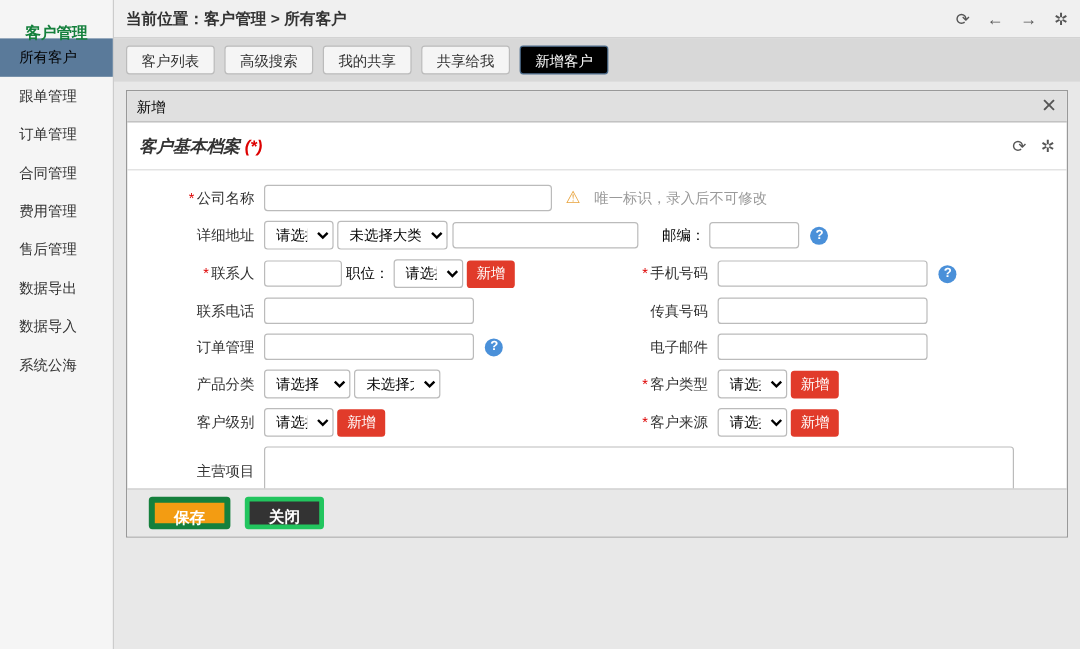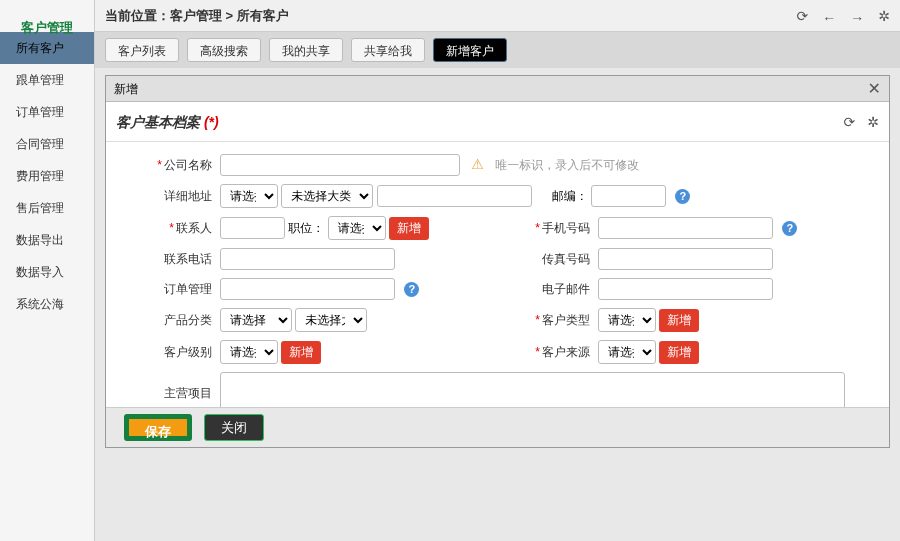--- a/index.html
+++ b/index.html
@@ -47,21 +47,21 @@
 select.w75 { width: 72px; }
 textarea { width: 625px; height: 40px; resize: none; }
 
 .btn-red { background: #e13b2a; color: #fff; border: none; padding: 3px 8px; border-radius: 3px; cursor: pointer; font-size: 12px; }
 .hint { color: #999; margin-left: 6px; margin-top: 36px; }
 .warn-icon { color: #e8a33d; font-size: 14px; margin-left: 8px; margin-right: 2px; }
 .help-icon { display: inline-block; width: 15px; height: 15px; background: #4a90d9; color: #fff; border-radius: 50%; text-align: center; line-height: 15px; font-size: 11px; font-weight: bold; margin-left: 6px; vertical-align: middle; }
 
 .modal-footer { position: absolute; left: 0; right: 0; bottom: 0; height: 40px; background: #e8e8e8; border-top: 1px solid #ccc; padding: 6px 18px; display: flex; gap: 12px; }
 .btn-save { background: #f39c12; color: #fff; border: 5px solid #15803d; padding: 4px 16px; border-radius: 3px; font-weight: bold; cursor: pointer; font-size: 13px; }
-.btn-close { background: #333; color: #fff; border: 1px solid #22c55e; padding: 4px 16px; border-radius: 3px; font-weight: normal; cursor: pointer; font-size: 13px; }
+.btn-close { background: #333; color: #fff; border: 4px solid #22c55e; padding: 4px 16px; border-radius: 3px; font-weight: bold; cursor: pointer; font-size: 13px; }
 </style>
 </head>
 <body>
 
 <div class="sidebar">
   <div class="sidebar-header">
     <span>客户管理</span>
     <span class="icon"></span>
   </div>
   <div class="sidebar-item active"><span>所有客户</span></div>

